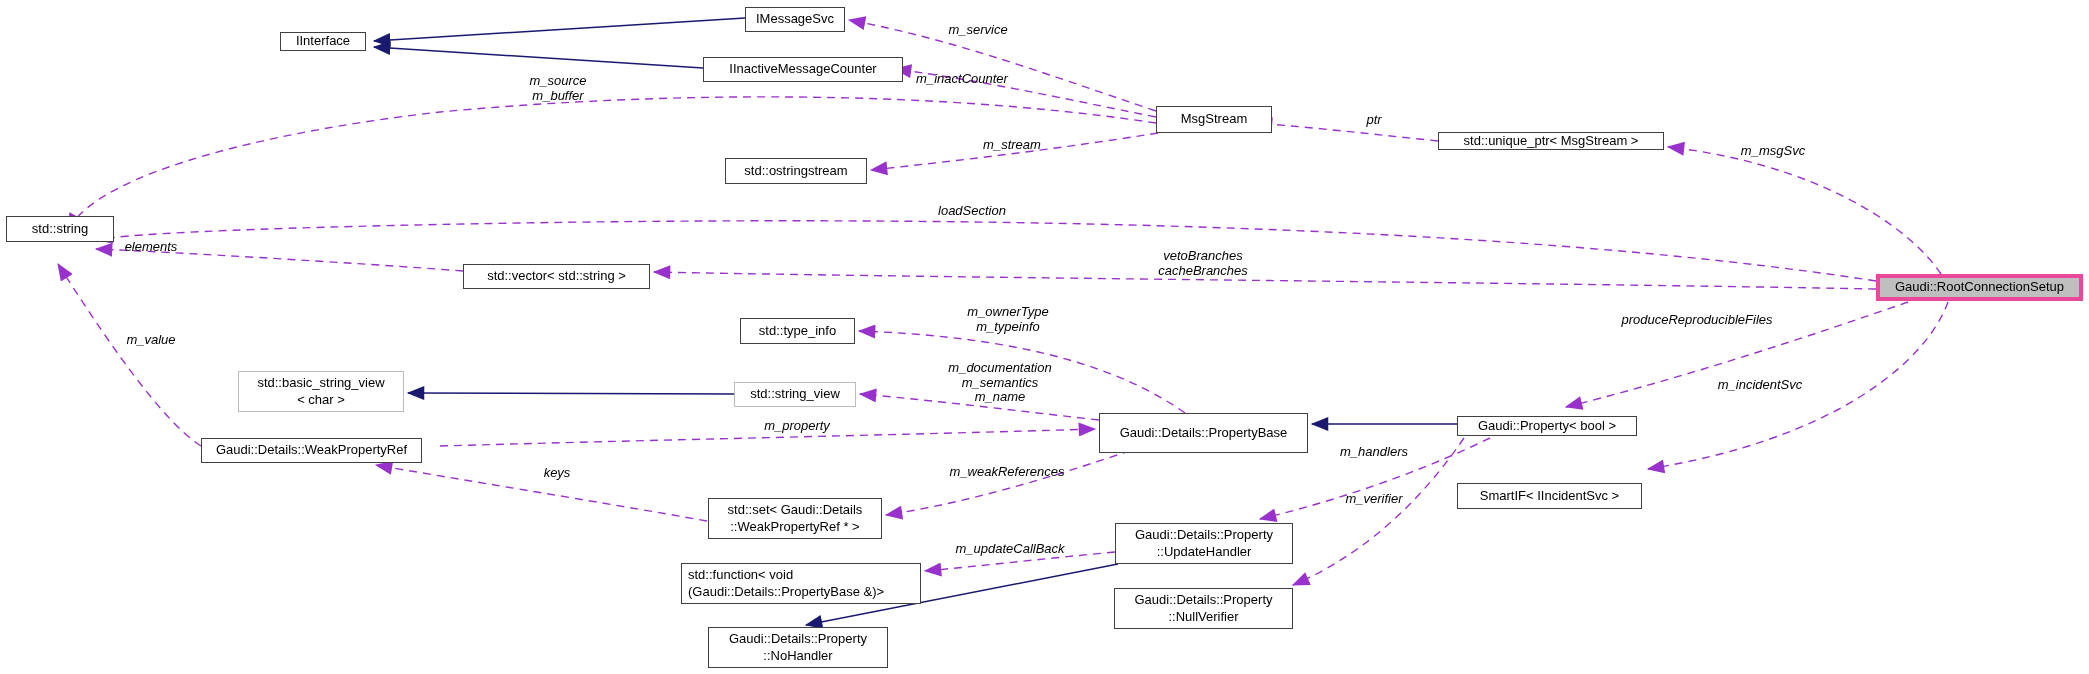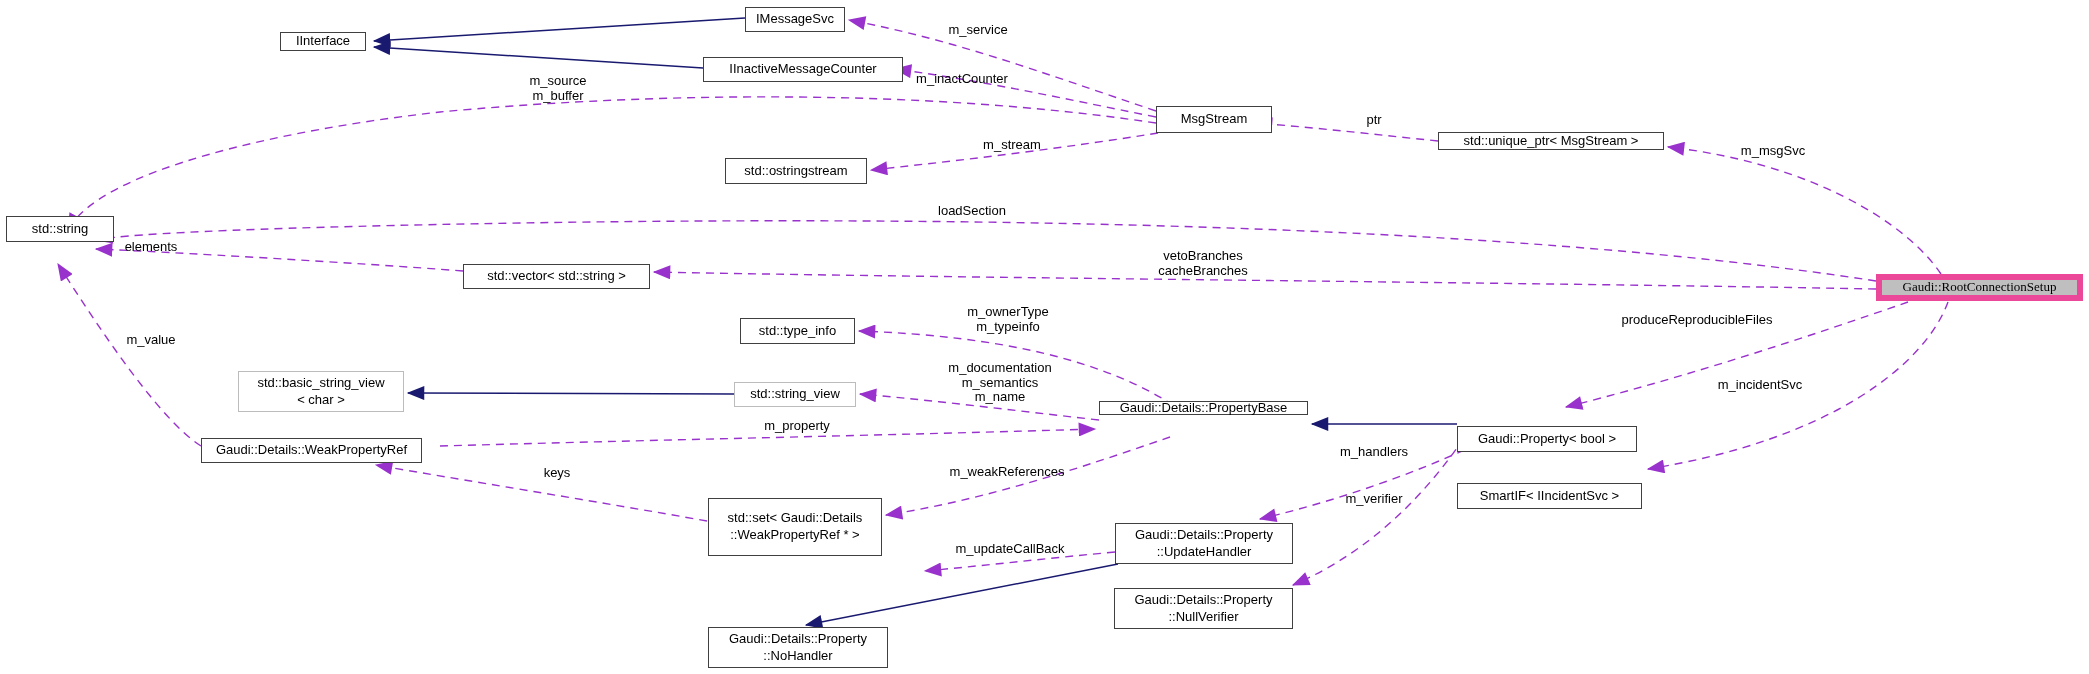--- a/index.html
+++ b/index.html
@@ -12,24 +12,24 @@
   svg.edges{position:absolute;left:0;top:0;}
   .edge{fill:none;stroke-width:1.4px;}
   .edge.inh{stroke:var(--c-inh);}
   .edge.use{stroke:var(--c-use);stroke-dasharray:8,6;}
   .mk-inh{fill:var(--c-inh);}
   .mk-use{fill:var(--c-use);}
   .node{position:absolute;box-sizing:border-box;display:flex;align-items:center;justify-content:center;
         text-align:center;white-space:pre-line;background:var(--node-bg);
         border:1px solid var(--node-border);color:var(--txt);font-size:13px;line-height:1.3;}
   .node.external{border-color:var(--ext-border);}
-  .node.highlight{background:var(--hl-bg);border:6px solid #ec4899;font-family:Liberation Serif, serif;}
+  .node.highlight{background:var(--hl-bg);border:4px solid #ec4899;}
   .node.left{justify-content:flex-start;text-align:left;padding-left:6px;}
   .elabel{position:absolute;transform:translate(-50%,-50%);white-space:pre;text-align:center;
-          color:var(--txt);font-size:13px;line-height:1.12;}
+          color:var(--txt);font-size:13px;line-height:1.12;font-style:italic;}
 </style>
 </head>
 <body>
 
 <div id="canvas">
 
   <svg class="edges" width="2089" height="674" viewBox="0 0 2089 674">
     <defs>
       <marker id="mInh" viewBox="0 0 10 8" markerWidth="13" markerHeight="10" refX="9.3" refY="4" orient="auto">
         <path d="M0,0 L10,4 L0,8 Z" class="mk-inh"></path>
@@ -72,28 +72,30 @@
   <div class="node" style="left:703px;top:57px;width:200px;height:25px">IInactiveMessageCounter</div>
   <div class="node" style="left:1156px;top:106px;width:116px;height:27px">MsgStream</div>
   <div class="node" style="left:725px;top:158px;width:142px;height:26px">std::ostringstream</div>
   <div class="node" style="left:1438px;top:132px;width:226px;height:18px">std::unique_ptr&lt; MsgStream &gt;</div>
   <div class="node" style="left:6px;top:216px;width:108px;height:26px">std::string</div>
   <div class="node" style="left:463px;top:264px;width:187px;height:25px">std::vector&lt; std::string &gt;</div>
   <div class="node" style="left:740px;top:318px;width:115px;height:26px">std::type_info</div>
   <div class="node external" style="left:238px;top:371px;width:166px;height:41px">std::basic_string_view
 &lt; char &gt;</div>
   <div class="node external" style="left:734px;top:382px;width:122px;height:25px">std::string_view</div>
-  <div class="node" style="left:1099px;top:401px;width:209px;height:14px">Gaudi::Details::PropertyBase</div>
-  <div class="node" style="left:1457px;top:426px;width:180px;height:26px">Gaudi::Property&lt; bool &gt;</div>
+  <div class="node" style="left:1099px;top:413px;width:209px;height:40px">Gaudi::Details::PropertyBase</div>
+  <div class="node" style="left:1457px;top:416px;width:180px;height:20px">Gaudi::Property&lt; bool &gt;</div>
   <div class="node" style="left:1457px;top:483px;width:185px;height:26px">SmartIF&lt; IIncidentSvc &gt;</div>
   <div class="node" style="left:201px;top:438px;width:221px;height:25px">Gaudi::Details::WeakPropertyRef</div>
-  <div class="node" style="left:708px;top:498px;width:174px;height:58px">std::set&lt; Gaudi::Details
+  <div class="node" style="left:708px;top:498px;width:174px;height:41px">std::set&lt; Gaudi::Details
 ::WeakPropertyRef * &gt;</div>
   <div class="node" style="left:1115px;top:523px;width:178px;height:41px">Gaudi::Details::Property
 ::UpdateHandler</div>
+  <div class="node left" style="left:681px;top:563px;width:240px;height:41px">std::function&lt; void
+(Gaudi::Details::PropertyBase &amp;)&gt;</div>
   <div class="node" style="left:1114px;top:588px;width:179px;height:41px">Gaudi::Details::Property
 ::NullVerifier</div>
   <div class="node" style="left:708px;top:627px;width:180px;height:41px">Gaudi::Details::Property
 ::NoHandler</div>
   <div class="node highlight" style="left:1876px;top:274px;width:207px;height:27px">Gaudi::RootConnectionSetup</div>
 
   <div class="elabel" style="left:978px;top:30px">m_service</div>
   <div class="elabel" style="left:962px;top:79px">m_inactCounter</div>
   <div class="elabel" style="left:558px;top:89px">m_source
 m_buffer</div>

